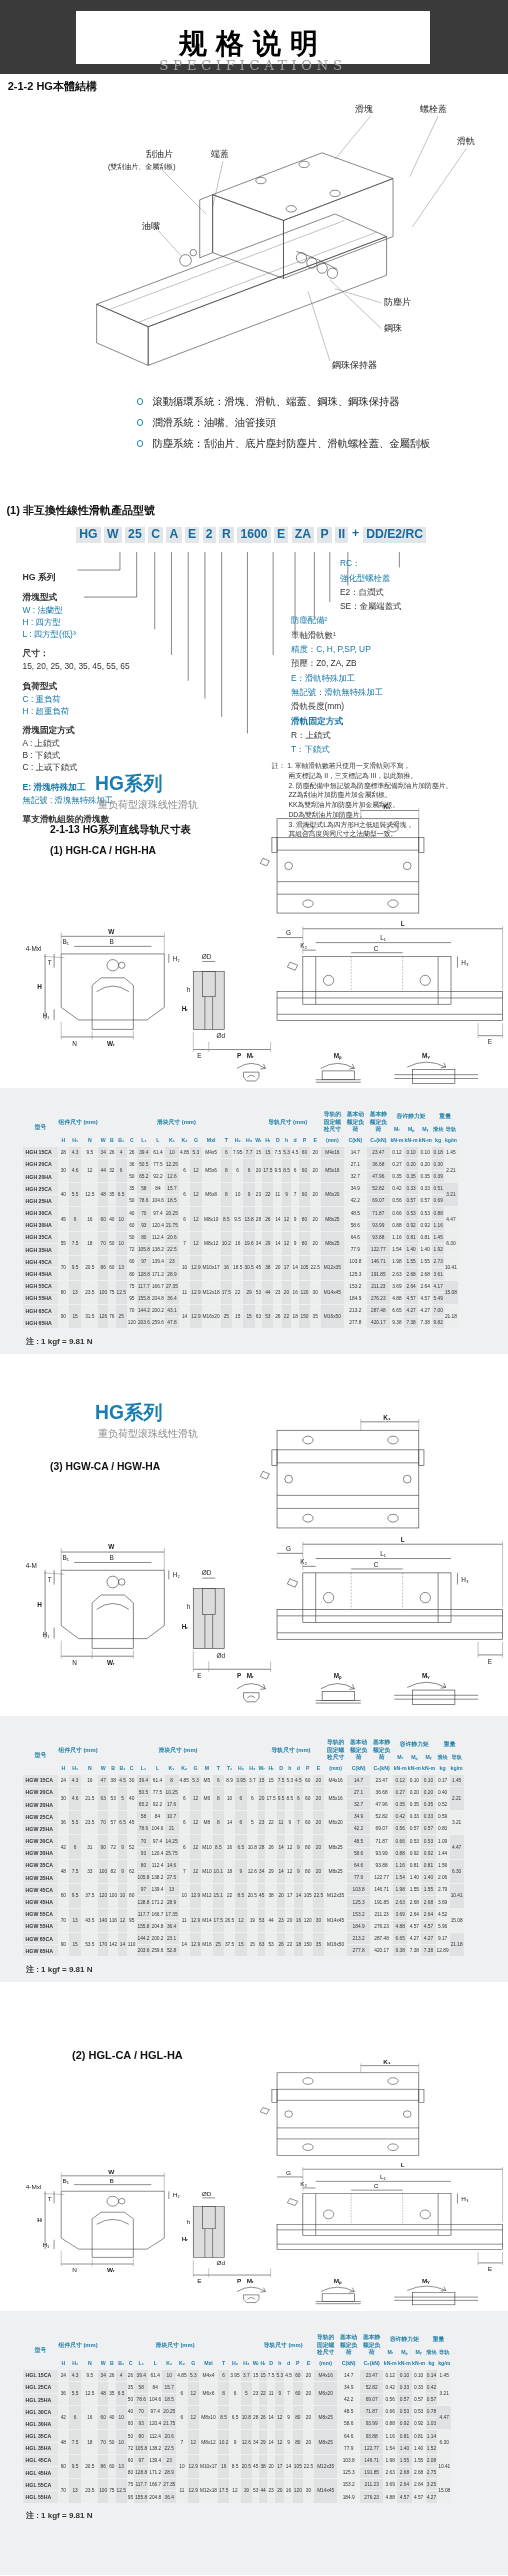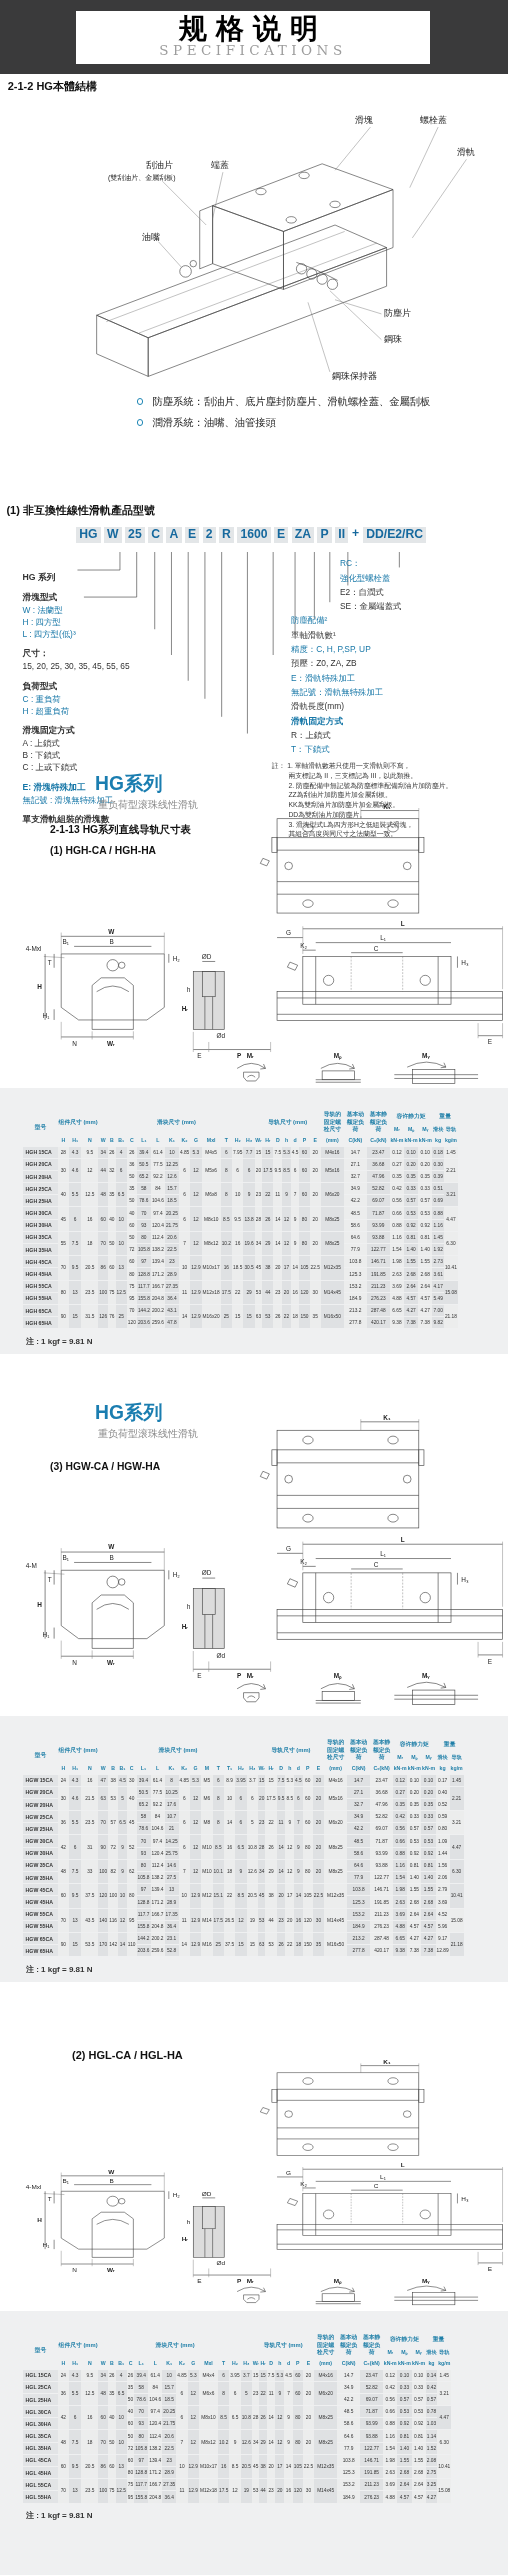--- a/index.html
+++ b/index.html
@@ -2,28 +2,28 @@
 <html style="font-size:10.3px"><head>
 <meta charset="utf-8">
 <style>
   *{margin:0;padding:0;box-sizing:border-box}
   html,body{background:#fff}
   body{width:509px;font-family:"Liberation Sans",sans-serif;color:#222}
   .page{width:509px;height:2576px;overflow:hidden;position:relative;background:#fff}
 
   
   .top-band{height:74px;background:#3a3a3b;position:relative}
-  .title-box{position:absolute;left:76px;top:11px;width:354px;height:53px;background:#fff;text-align:center;padding-top:3px}
+  .title-box{position:absolute;left:76px;top:11px;width:354px;height:53px;background:#fff;text-align:center;padding-top:18px}
   .title-cn{font-family:"DejaVu Serif",serif;font-size:28px;font-weight:bold;color:#000;letter-spacing:9px;line-height:1.05}
   .title-en{font-family:"DejaVu Serif",serif;font-size:13.5px;color:#9c9c9c;letter-spacing:4.5px;margin-top:-1.3px}
 
   
   .sec1{position:relative;height:692px}
   .h-struct{position:absolute;left:7.7px;top:5.2px;font-size:11px;font-weight:bold;color:#111}
-  .assembly{position:absolute;left:0;top:35px;width:498px;height:290px}
+  .assembly{position:absolute;left:0;top:24px;width:498px;height:290px}
   .assembly svg{position:absolute;left:0;top:0}
   .alabel{position:absolute;font-size:9px;color:#222;white-space:nowrap}
   .alabel.small{font-size:7px}
   .sys-list{position:absolute;left:137px;top:317px;list-style:none}
   .sys-list li{font-size:10.3px;color:#222;line-height:21px;display:flex;align-items:center}
   .bullet{display:inline-block;width:6.4px;height:6.4px;border:1.9px solid #1d86b5;border-radius:50%;margin-right:9px;flex:0 0 auto}
   .h-model{position:absolute;left:6.4px;top:429px;font-size:11px;font-weight:bold;color:#111}
   .code-row{position:absolute;left:76px;top:453px;display:flex;gap:3.2px;align-items:flex-start}
   .code-seg{background:#e3e6e8;color:#16699e;font-weight:bold;font-size:12.2px;padding:1.3px 3.2px;line-height:1.1}
   .code-seg.plus{background:none;padding:0 0.6px}
@@ -128,25 +128,29 @@
       <span class="alabel" style="left:211px;top:50px">端蓋</span>
       <span class="alabel" style="left:142px;top:122px">油嘴</span>
       <span class="alabel" style="left:384px;top:198px">防塵片</span>
       <span class="alabel" style="left:384px;top:224px">鋼珠</span>
       <span class="alabel" style="left:332px;top:261px">鋼珠保持器</span>
     </div>
 
     <ul class="sys-list">
       <li>
           <span class="bullet"></span>
-          <span>防塵系統：刮油片、底片塵封防塵片、滑軌螺栓蓋、金屬刮板</span>
+          <span>滾動循環系統：滑塊、滑軌、端蓋、鋼珠、鋼珠保持器</span>
         </li>
       <li>
           <span class="bullet"></span>
           <span>潤滑系統：油嘴、油管接頭</span>
+        </li>
+      <li>
+          <span class="bullet"></span>
+          <span>防塵系統：刮油片、底片塵封防塵片、滑軌螺栓蓋、金屬刮板</span>
         </li>
     </ul>
 
     <h3 class="h-model">(1) 非互換性線性滑軌產品型號</h3>
 
     <div class="code-row">
       <span class="code-seg">HG</span>
       <span class="code-seg">W</span>
       <span class="code-seg">25</span>
       <span class="code-seg">C</span>

